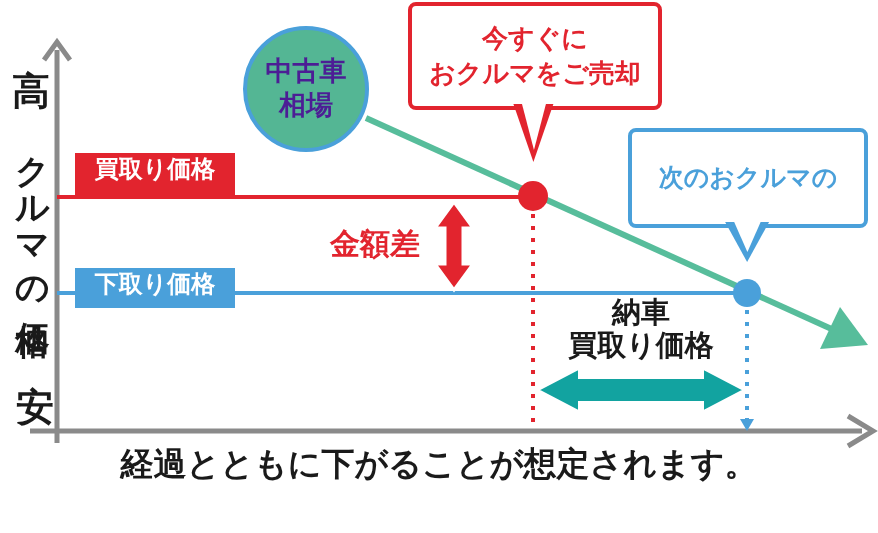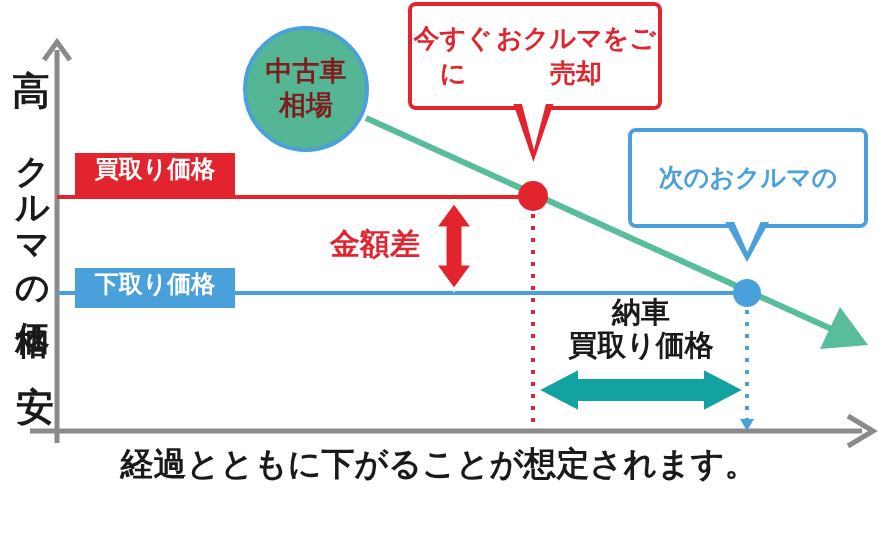--- a/index.html
+++ b/index.html
@@ -29,23 +29,23 @@
   svg .wait-arrow{fill:var(--c-teal);stroke:var(--c-white);stroke-width:4;}
 
   .abs{position:absolute;}
   .y-char{font-size:38px;font-weight:bold;color:var(--c-text_black);}
   .y-vert{writing-mode:vertical-rl;text-orientation:upright;font-size:34px;font-weight:bold;
           color:var(--c-text_black);letter-spacing:2px;}
 
   .market-circle{left:243px;top:26px;width:126px;height:126px;border-radius:50%;
     background:var(--c-circle_green);border:4px solid var(--c-blue);
     display:flex;flex-direction:column;align-items:center;justify-content:center;
-    color:#7f1d1d;font-size:27px;font-weight:bold;line-height:1.25;text-align:center;}
+    color:#4c1d95;font-size:27px;font-weight:bold;line-height:1.25;text-align:center;}
 
-  .callout{position:absolute;background:#fff;border-radius:8px;display:flex;flex-direction:row;
+  .callout{position:absolute;background:#fff;border-radius:8px;display:flex;flex-direction:column;
     align-items:center;justify-content:center;text-align:center;font-weight:bold;}
   .callout.red{left:408px;top:2px;width:254px;height:108px;border:4px solid var(--c-red);
     color:var(--c-red);font-size:26px;line-height:1.35;}
   .callout.blue{left:628px;top:128px;width:240px;height:100px;border:4px solid var(--c-blue);
     color:var(--c-blue);font-size:25px;line-height:1.35;}
   .pt{position:absolute;width:0;height:0;}
   .callout.red .pt-outer{left:50%;transform:translateX(-54%);bottom:-56px;
     border-left:20px solid transparent;border-right:20px solid transparent;border-top:58px solid var(--c-red);}
   .callout.red .pt-inner{left:50%;transform:translateX(-54%);bottom:-44px;
     border-left:13px solid transparent;border-right:13px solid transparent;border-top:50px solid #fff;}

